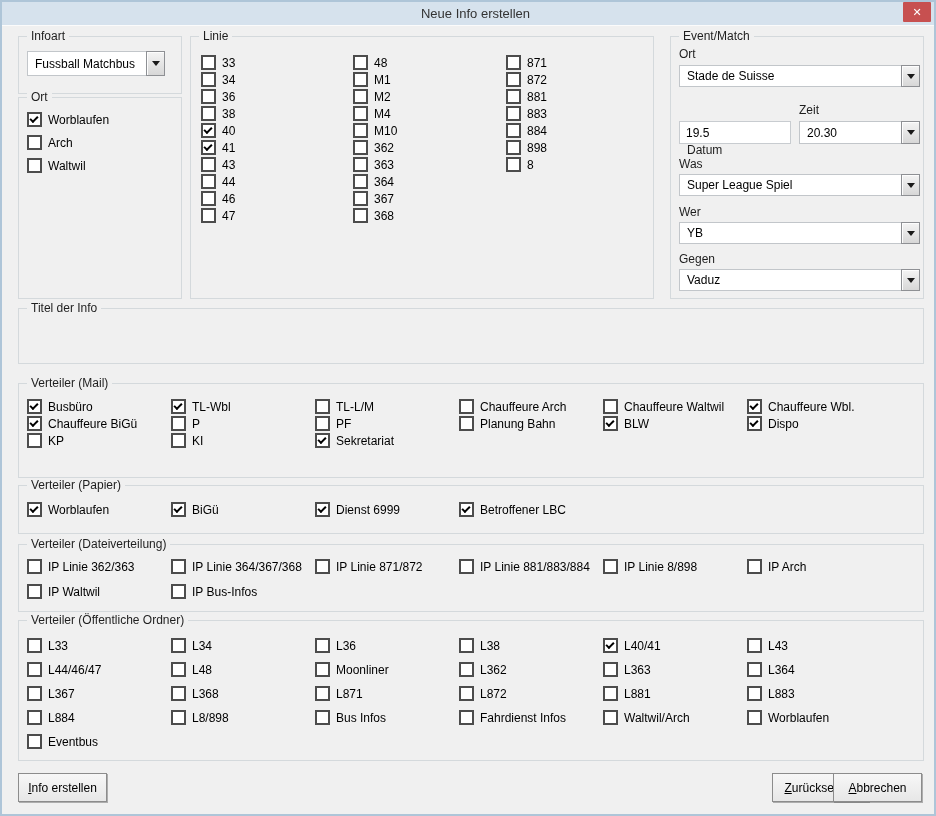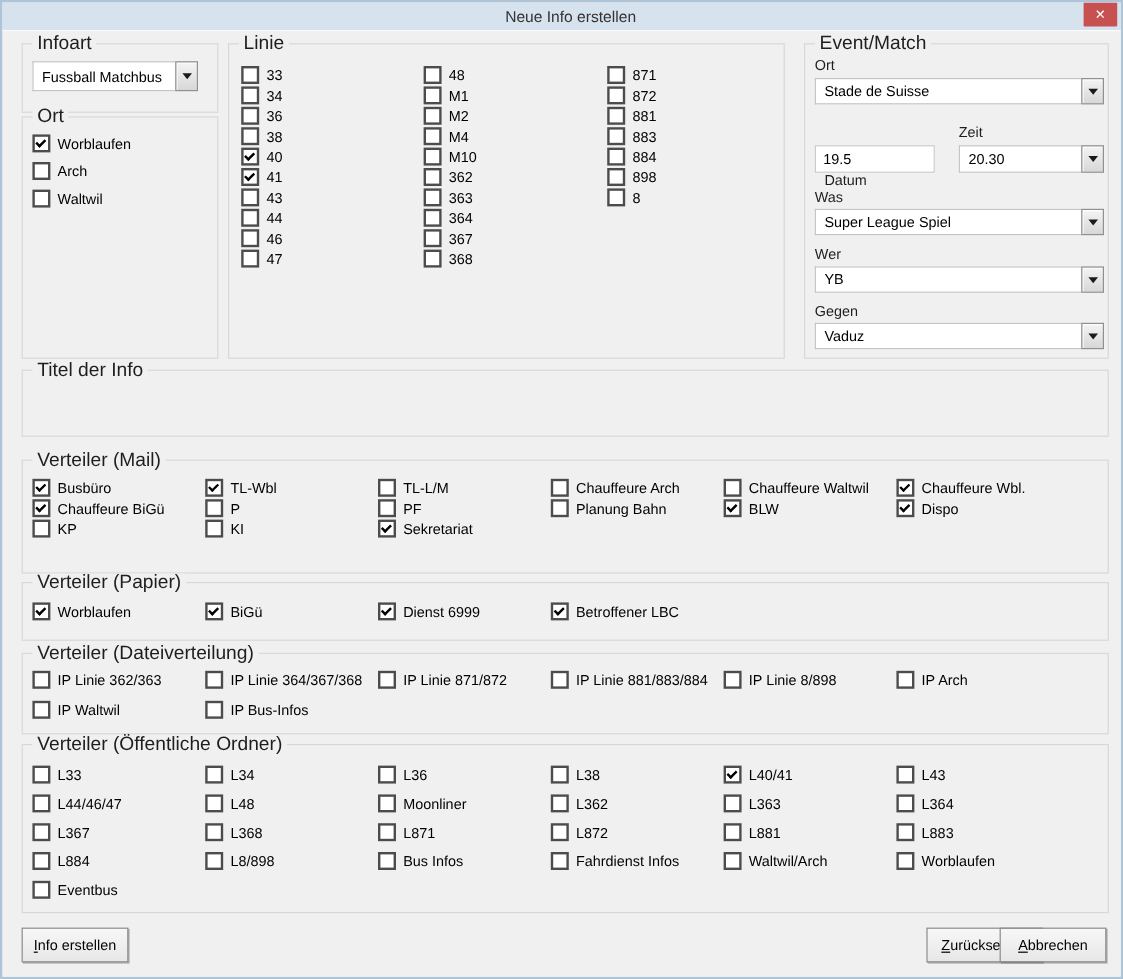--- a/index.html
+++ b/index.html
@@ -8,21 +8,21 @@
     border:2px solid #aec5d8;background:var(--dialog-bg,#f0f0f0);overflow:hidden;}
   .titlebar{position:absolute;top:0;left:0;right:0;height:23px;background:var(--titlebar,#d6e2ed);
     display:flex;align-items:center;justify-content:center;font-size:13px;color:#333;padding-left:15px;}
   .close-btn{position:absolute;top:0;right:3px;width:28px;height:20px;background:var(--close-button,#c75050);
     color:#fff;display:flex;align-items:center;justify-content:center;font-size:11px;font-weight:bold;
     border-radius:1px;cursor:default;}
   .dialog-body{position:absolute;top:23px;left:0;right:0;bottom:0;background:var(--dialog-bg,#f0f0f0);
     border-top:1px solid #fbfbfb;}
   .groupbox{position:absolute;box-sizing:border-box;border:1px solid #d4d9dc;}
   .groupbox>.gb-label{position:absolute;top:-8px;left:8px;background:var(--dialog-bg,#f0f0f0);
-    padding:0 4px;font-size:16px;color:#1e1e1e;line-height:15px;white-space:nowrap;}
+    padding:0 4px;font-size:12px;color:#1e1e1e;line-height:15px;white-space:nowrap;}
   
   .cb-item{display:flex;align-items:center;gap:6px;height:15px;white-space:nowrap;}
   .cb{box-sizing:border-box;width:15px;height:15px;border:2px solid #4c4c4c;background:#fff;
     flex:0 0 auto;position:relative;}
   .cb.checked::after{content:'';position:absolute;left:1px;top:2px;width:6px;height:3px;
     border-left:2px solid #000;border-bottom:2px solid #000;transform:rotate(-45deg);}
   .cb-text{font-size:12px;color:#000;}
   .cb-col{display:flex;flex-direction:column;gap:2px;}
   .grid6{display:grid;grid-template-columns:repeat(5,144px) 1fr;}
   
@@ -204,21 +204,21 @@
 
       <span class="field-label" style="left:8px;top:10px;">Ort</span>
       <div class="combo" style="left:8px;top:28px;width:241px;">
         <div class="combo-field">Stade de Suisse</div>
         <div class="combo-btn">
             <span class="arrow"></span>
           </div>
       </div>
 
       <span class="field-label" style="left:16px;top:66px;margin-top:40px;">Datum</span>
-      <div class="text-field" style="left:8px;top:84px;width:100px;height:23px;">19.5</div>
+      <div class="text-field" style="left:8px;top:84px;width:112px;height:23px;">19.5</div>
       <span class="field-label" style="left:128px;top:66px;">Zeit</span>
       <div class="combo" style="left:128px;top:84px;width:121px;height:23px;">
         <div class="combo-field">20.30</div>
         <div class="combo-btn">
             <span class="arrow"></span>
           </div>
       </div>
 
       <span class="field-label" style="left:8px;top:120px;">Was</span>
       <div class="combo" style="left:8px;top:137px;width:241px;">

